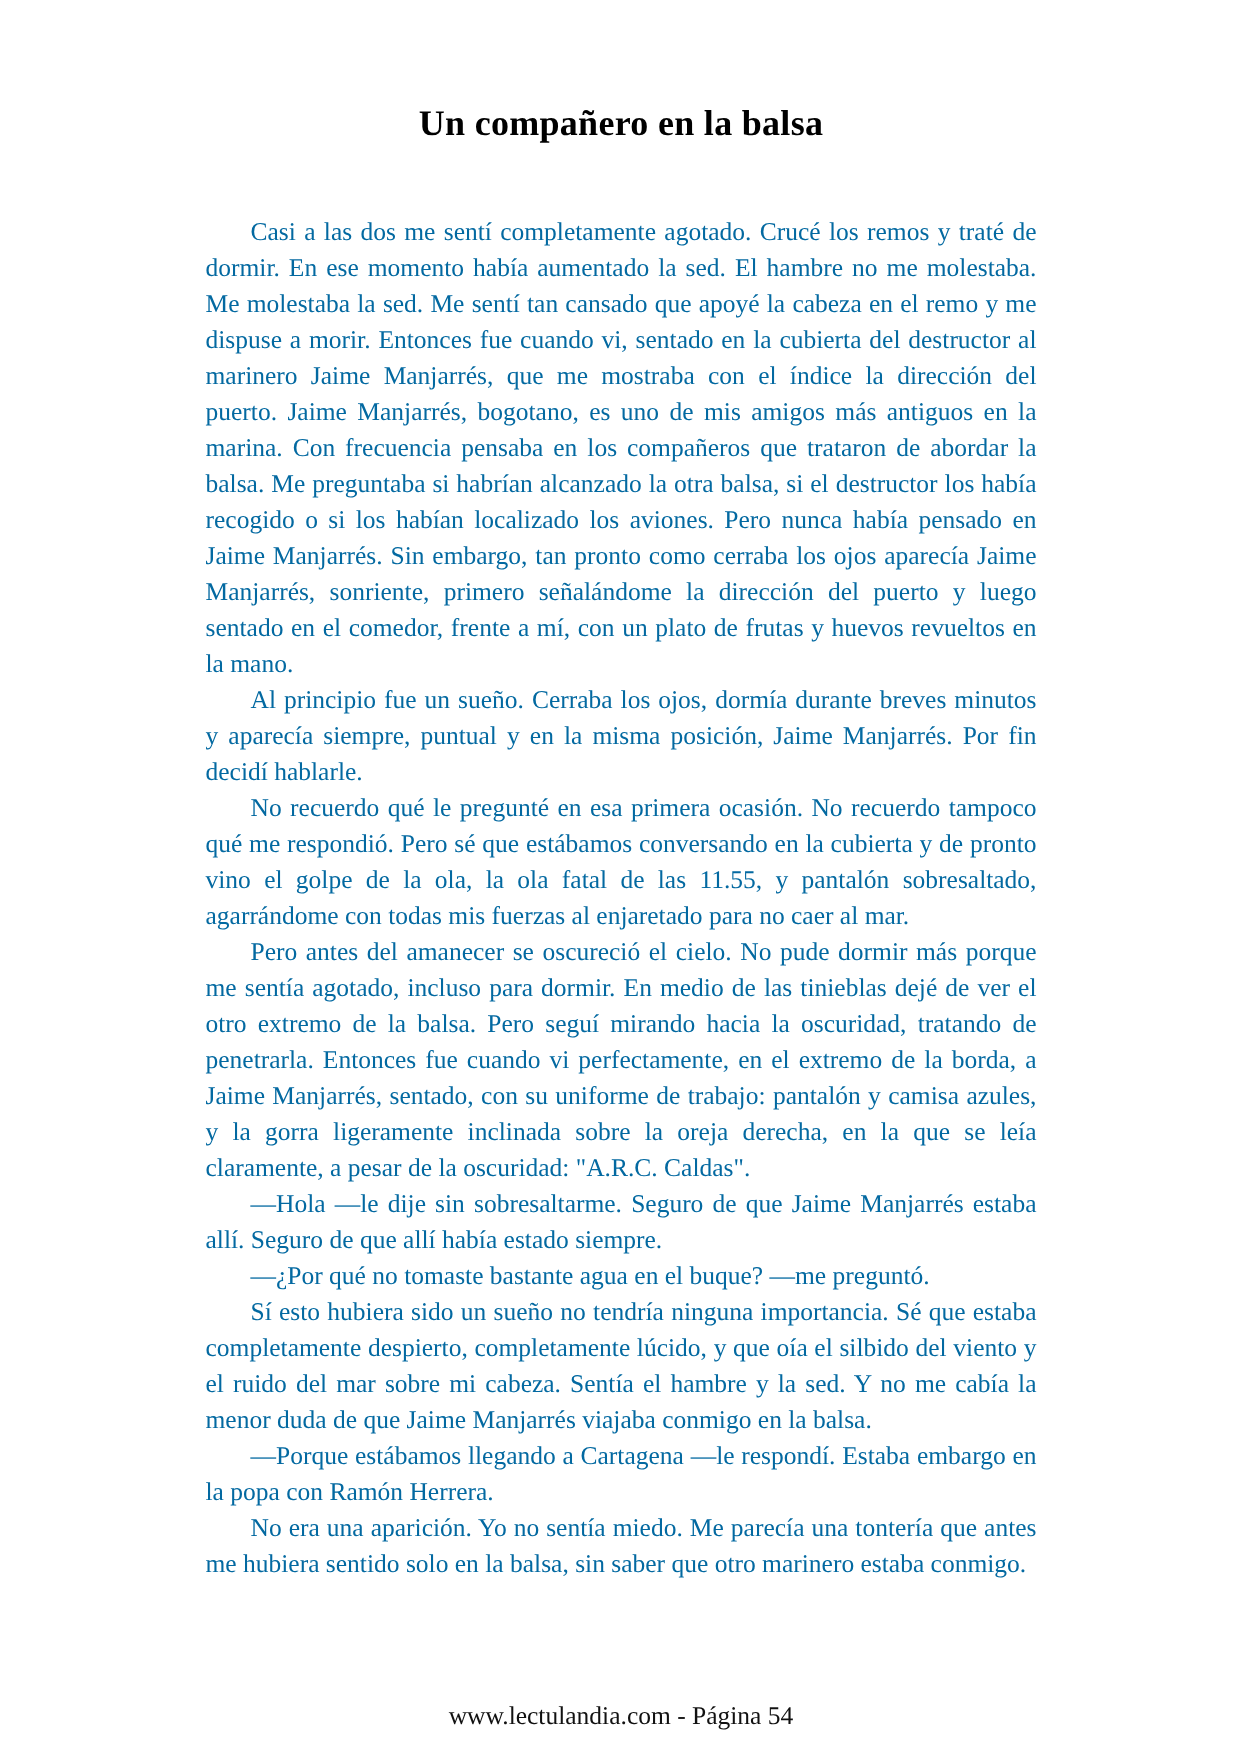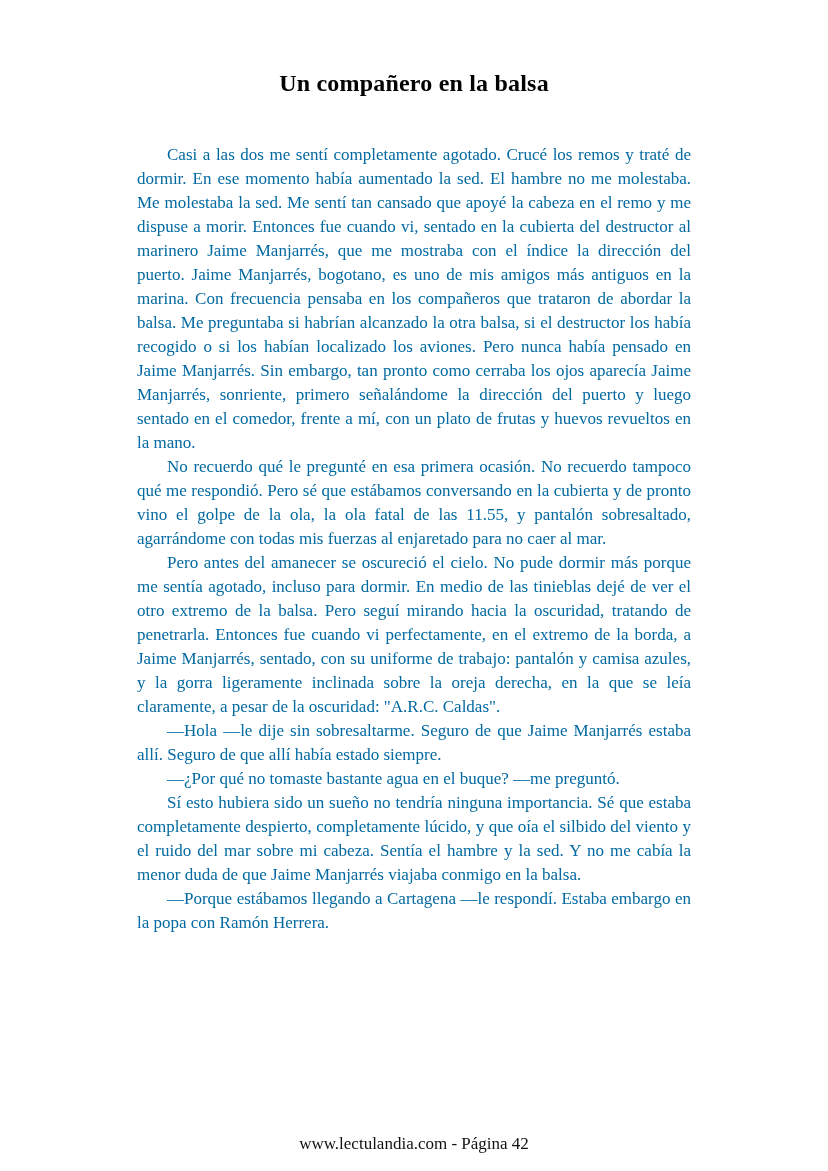--- a/index.html
+++ b/index.html
@@ -45,21 +45,23 @@
     color: #111111;
   }
 </style>
 </head>
 <body>
 
 <div class="page">
   <h1 class="title">Un compañero en la balsa</h1>
   <div class="body-text">
     <p>Casi a las dos me sentí completamente agotado. Crucé los remos y traté de dormir. En ese momento había aumentado la sed. El hambre no me molestaba. Me molestaba la sed. Me sentí tan cansado que apoyé la cabeza en el remo y me dispuse a morir. Entonces fue cuando vi, sentado en la cubierta del destructor al marinero Jaime Manjarrés, que me mostraba con el índice la dirección del puerto. Jaime Manjarrés, bogotano, es uno de mis amigos más antiguos en la marina. Con frecuencia pensaba en los compañeros que trataron de abordar la balsa. Me preguntaba si habrían alcanzado la otra balsa, si el destructor los había recogido o si los habían localizado los aviones. Pero nunca había pensado en Jaime Manjarrés. Sin embargo, tan pronto como cerraba los ojos aparecía Jaime Manjarrés, sonriente, primero señalándome la dirección del puerto y luego sentado en el comedor, frente a mí, con un plato de frutas y huevos revueltos en la mano.</p>
+    <p>Al principio fue un sueño. Cerraba los ojos, dormía durante breves minutos y aparecía siempre, puntual y en la misma posición, Jaime Manjarrés. Por fin decidí hablarle.</p>
     <p>No recuerdo qué le pregunté en esa primera ocasión. No recuerdo tampoco qué me respondió. Pero sé que estábamos conversando en la cubierta y de pronto vino el golpe de la ola, la ola fatal de las 11.55, y pantalón sobresaltado, agarrándome con todas mis fuerzas al enjaretado para no caer al mar.</p>
     <p>Pero antes del amanecer se oscureció el cielo. No pude dormir más porque me sentía agotado, incluso para dormir. En medio de las tinieblas dejé de ver el otro extremo de la balsa. Pero seguí mirando hacia la oscuridad, tratando de penetrarla. Entonces fue cuando vi perfectamente, en el extremo de la borda, a Jaime Manjarrés, sentado, con su uniforme de trabajo: pantalón y camisa azules, y la gorra ligeramente inclinada sobre la oreja derecha, en la que se leía claramente, a pesar de la oscuridad: "A.R.C. Caldas".</p>
     <p>—Hola —le dije sin sobresaltarme. Seguro de que Jaime Manjarrés estaba allí. Seguro de que allí había estado siempre.</p>
     <p>—¿Por qué no tomaste bastante agua en el buque? —me preguntó.</p>
     <p>Sí esto hubiera sido un sueño no tendría ninguna importancia. Sé que estaba completamente despierto, completamente lúcido, y que oía el silbido del viento y el ruido del mar sobre mi cabeza. Sentía el hambre y la sed. Y no me cabía la menor duda de que Jaime Manjarrés viajaba conmigo en la balsa.</p>
     <p>—Porque estábamos llegando a Cartagena —le respondí. Estaba embargo en la popa con Ramón Herrera.</p>
+    <p>No era una aparición. Yo no sentía miedo. Me parecía una tontería que antes me hubiera sentido solo en la balsa, sin saber que otro marinero estaba conmigo.</p>
   </div>
-  <div class="footer">www.lectulandia.com - Página 42</div>
+  <div class="footer">www.lectulandia.com - Página 54</div>
 </div>
 
 </body></html>

